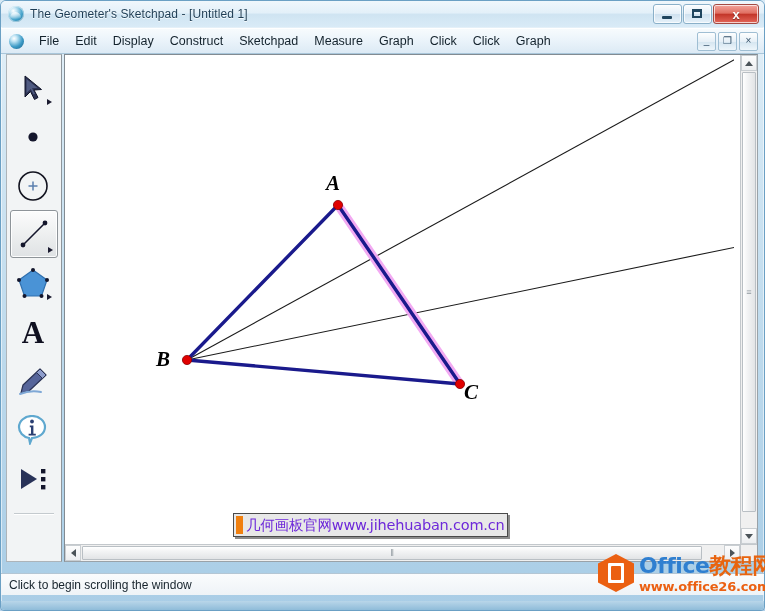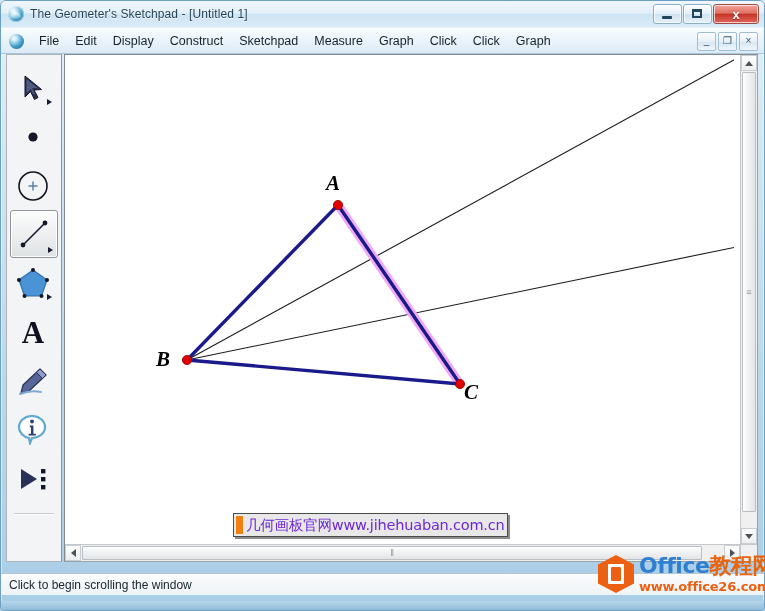--- a/index.html
+++ b/index.html
@@ -339,21 +339,20 @@
     margin-left: 8px;
     white-space: nowrap;
   }
 
   
   .office-logo {
     position: absolute;
     right: 4px; bottom: 16px;
     width: 163px; height: 42px;
     display: flex;
-    align-items: center;
     background: transparent;
     padding-left: 39px;
   }
   .hexwrap {
     position: relative;
     width: 38px; height: 40px;
     flex: 0 0 auto;
   }
   .hex {
     position: absolute;

